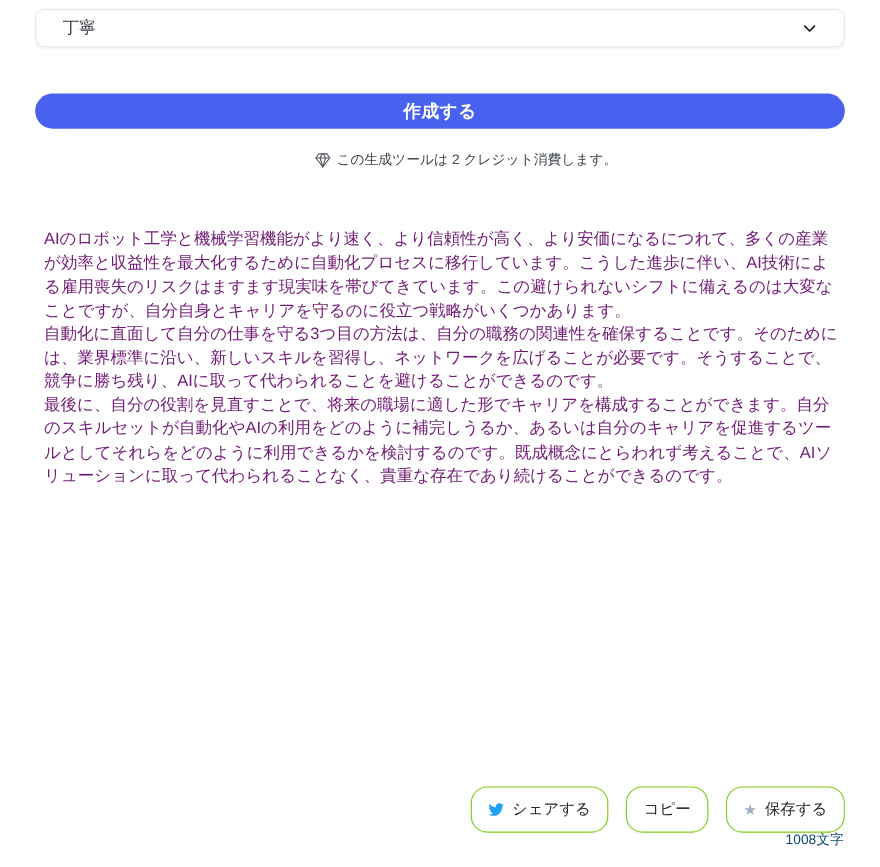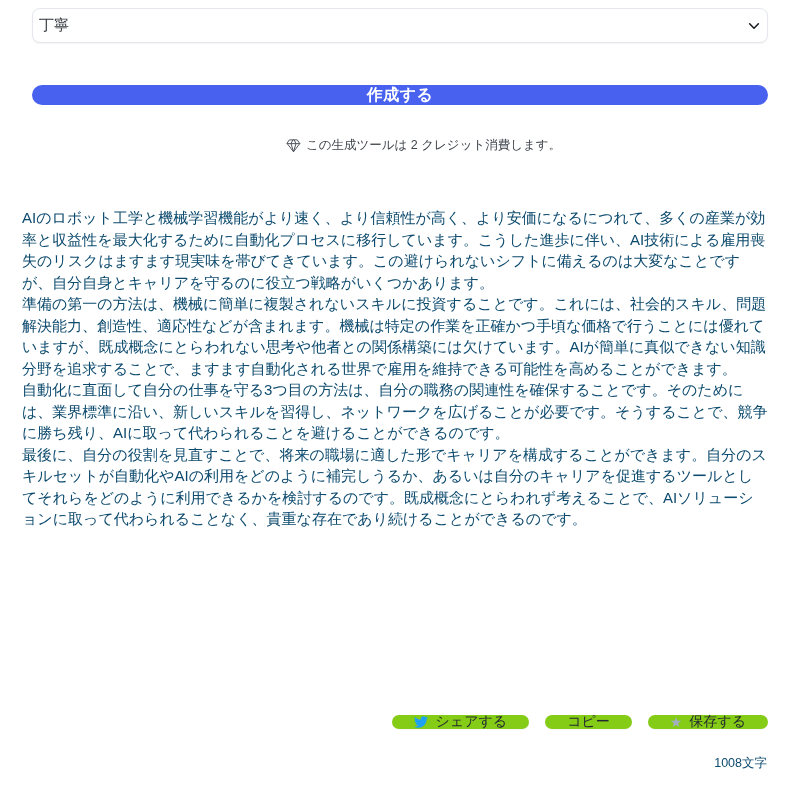--- a/index.html
+++ b/index.html
@@ -20,33 +20,33 @@
     position: absolute;
     left: 32px; right: 32px; top: 8px;
     height: 35px;
     background: #ffffff;
     border: 1px solid #e4e7ec;
     border-radius: 8px;
     box-shadow: 0 1px 2px rgba(16,24,40,0.05);
     display: flex;
     align-items: center;
     justify-content: space-between;
-    padding: 0 6px;
+    padding: 0 24px;
     cursor: pointer;
   }
   .tone-select .value {
     font-size: 15px;
     color: #2f3338;
   }
   .tone-select svg { display: block; }
   
   .create-btn {
     position: absolute;
     left: 32px; right: 32px; top: 85px;
-    height: 20px;
+    height: 32px;
     background: #4861ee;
     color: #ffffff;
     border: none;
     border-radius: 17px;
     font-family: inherit;
     font-size: 16px;
     font-weight: bold;
     letter-spacing: 0.5px;
     cursor: pointer;
     display: flex;
@@ -62,43 +62,43 @@
     justify-content: center;
     gap: 5px;
     font-size: 12.5px;
     color: #3f454d;
     padding-left: 47px;
   }
   .credit-note svg { display: block; }
   
   .output-text {
     position: absolute;
-    left: 22px; right: 32px; top: 207px;
+    left: 40px; right: 32px; top: 207px;
     font-size: 15px;
     line-height: 21.5px;
-    color: #0c4a6e;
+    color: #701a75;
     text-align: left;
   }
   .output-text p { margin: 0; }
   
   .actions {
     position: absolute;
     right: 32px; top: 715px;
     display: flex;
     align-items: center;
     gap: 16px;
   }
   .action-btn {
-    height: 14px;
+    height: 42px;
     display: inline-flex;
     align-items: center;
     gap: 7px;
     padding: 0 15px;
     background: #ffffff;
-    border: 7px solid #84cc16;
+    border: 1px solid #84cc16;
     border-radius: 15px;
     font-family: inherit;
     font-size: 14px;
     color: #24292f;
     cursor: pointer;
     box-shadow: 0 1px 1px rgba(16,24,40,0.03);
   }
   .action-btn .star-glyph {
     color: #a4aec2;
     font-size: 14px;
@@ -135,21 +135,20 @@
         <path d="M6 3h12l4 6-10 13L2 9z"></path>
         <path d="M11 3 8 9l4 13 4-13-3-6"></path>
         <path d="M2 9h20"></path>
       </svg>
     </span>
     <span>この生成ツールは 2 クレジット消費します。</span>
   </div>
 
   <div class="output-text">
     <p>AIのロボット工学と機械学習機能がより速く、より信頼性が高く、より安価になるにつれて、多くの産業が効率と収益性を最大化するために自動化プロセスに移行しています。こうした進歩に伴い、AI技術による雇用喪失のリスクはますます現実味を帯びてきています。この避けられないシフトに備えるのは大変なことですが、自分自身とキャリアを守るのに役立つ戦略がいくつかあります。</p>
-    <p>準備の第一の方法は、機械に簡単に複製されないスキルに投資することです。これには、社会的スキル、問題解決能力、創造性、適応性などが含まれます。機械は特定の作業を正確かつ手頃な価格で行うことには優れていますが、既成概念にとらわれない思考や他者との関係構築には欠けています。AIが簡単に真似できない知識分野を追求することで、ますます自動化される世界で雇用を維持できる可能性を高めることができます。</p>
     <p>自動化に直面して自分の仕事を守る3つ目の方法は、自分の職務の関連性を確保することです。そのためには、業界標準に沿い、新しいスキルを習得し、ネットワークを広げることが必要です。そうすることで、競争に勝ち残り、AIに取って代わられることを避けることができるのです。</p>
     <p>最後に、自分の役割を見直すことで、将来の職場に適した形でキャリアを構成することができます。自分のスキルセットが自動化やAIの利用をどのように補完しうるか、あるいは自分のキャリアを促進するツールとしてそれらをどのように利用できるかを検討するのです。既成概念にとらわれず考えることで、AIソリューションに取って代わられることなく、貴重な存在であり続けることができるのです。</p>
   </div>
 
   <div class="actions">
     <button class="action-btn">
       <span>
         <svg width="14" height="12" viewBox="0 0 24 20" fill="#1da1f2">
           <path d="M23.95 2.57c-.88.39-1.83.65-2.82.77 1.01-.61 1.79-1.57 2.16-2.72-.95.55-2 .96-3.13 1.18C19.26.84 17.99.24 16.57.24c-2.72 0-4.92 2.2-4.92 4.92 0 .39.04.76.13 1.12C7.69 6.09 4.07 4.13 1.64 1.16c-.43.72-.67 1.56-.67 2.48 0 1.71.87 3.21 2.19 4.1-.81-.03-1.57-.25-2.23-.62v.06c0 2.39 1.69 4.38 3.95 4.83-.41.11-.85.17-1.3.17-.31 0-.61-.03-.92-.09.63 1.95 2.45 3.38 4.6 3.42-1.68 1.32-3.81 2.1-6.1 2.1-.39 0-.78-.02-1.17-.07 2.19 1.39 4.77 2.21 7.56 2.21 9.05 0 14-7.5 14-13.99 0-.21 0-.42-.02-.63.96-.69 1.8-1.56 2.46-2.55z"></path>
         </svg>

